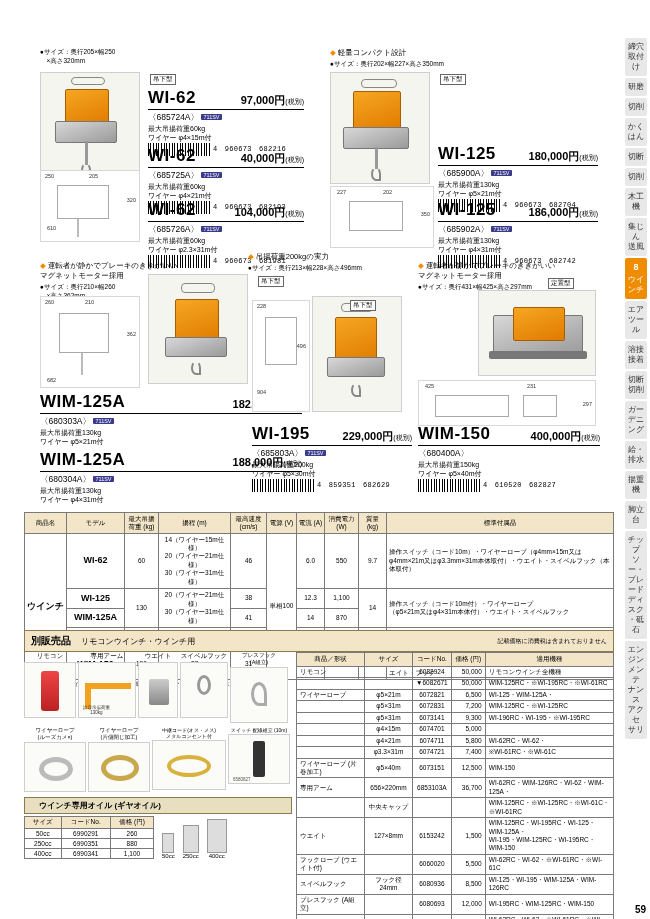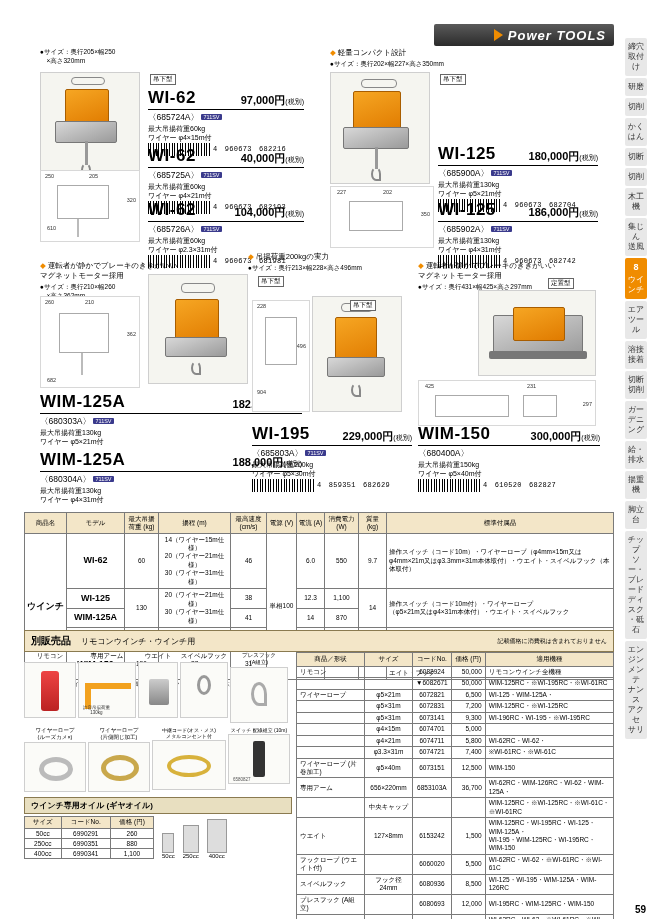--- a/index.html
+++ b/index.html
@@ -126,21 +126,21 @@
   .acc-table { width: 100%; font-size: 6.5px; }
   .acc-table th {
     background: #f3e6c8; border: .7px solid #7a7a7a; padding: 2px 1px; font-weight: normal;
   }
   .acc-table td { border: .7px solid #7a7a7a; padding: 1px 3px; line-height: 1.3; }
   .acc-table td.r { text-align: right; }
   .acc-table td.c { text-align: center; }
 
   .oil-head {
     background: #e8dfc0; border: 1px solid #8a7a50; font-size: 8px;
-    padding: 2px 6px; font-weight: bold;
+    padding: 2px 14px; font-weight: bold;
   }
   .oil-table { width: 100%; font-size: 6.5px; }
   .oil-table th { background:#f3e6c8; border:.7px solid #7a7a7a; padding:1px; font-weight:normal;}
   .oil-table td { border:.7px solid #7a7a7a; padding:1px 3px; text-align:center; }
 
   .acc-photo {
     border: 1px solid #cfcfcf; background:#fbfbf8;
     text-align:center; font-size:6px; color:#555;
     position: relative;
   }
@@ -164,24 +164,20 @@
   .hook {
     width:10px;height:14px;border:2px solid #888;border-radius:50% 50% 0 50%;
     border-top-color:transparent;
   }
 </style>
 </head>
 <body>
 
 <div class="page">
 
-  <div class="brand">
-    <span class="tri"></span>
-    <span>Power TOOLS</span>
-  </div>
 
   <div class="side-rail">
     <div style="padding-top:38px">
       <div class="rail-tab" style="white-space:pre-line">締穴
 取付け</div>
       <div class="rail-tab">研磨</div>
       <div class="rail-tab">切削</div>
       <div class="rail-tab" style="white-space:pre-line">かく
 はん</div>
       <div class="rail-tab">切断</div>
@@ -425,21 +421,21 @@
     <span class="dim" style="left:6px;top:2px;">425</span>
     <span class="dim" style="left:108px;top:2px;">231</span>
     <span class="dim" style="right:3px;top:20px;">297</span>
     <div style="position:absolute;left:16px;top:14px;width:74px;height:22px;border:1px solid #aaa;"></div>
     <div style="position:absolute;left:104px;top:14px;width:34px;height:22px;border:1px solid #aaa;"></div>
   </div>
 
   <div style="position:absolute;left:418px;top:424px;width:182px;">
     <div style="display:flex;align-items:flex-end;justify-content:space-between;">
       <div class="model-name">WIM-150</div>
-      <div class="price"><span>300,000</span><span>円</span><small>(税別)</small></div>
+      <div class="price"><span>400,000</span><span>円</span><small>(税別)</small></div>
     </div>
     <div class="rule" style="margin:1px 0 2px 0"></div>
     <div class="code-line"><span>〈680400A〉</span></div>
     <div class="spec" style="white-space:pre-line">最大吊揚荷重150kg
 ワイヤー φ5×40m付</div>
     <div class="jan"><span class="barcode"></span><span>4　610520　682827</span></div>
   </div>
 
   <div style="position:absolute;left:24px;top:512px;width:590px;">
     <table class="spec-table">

